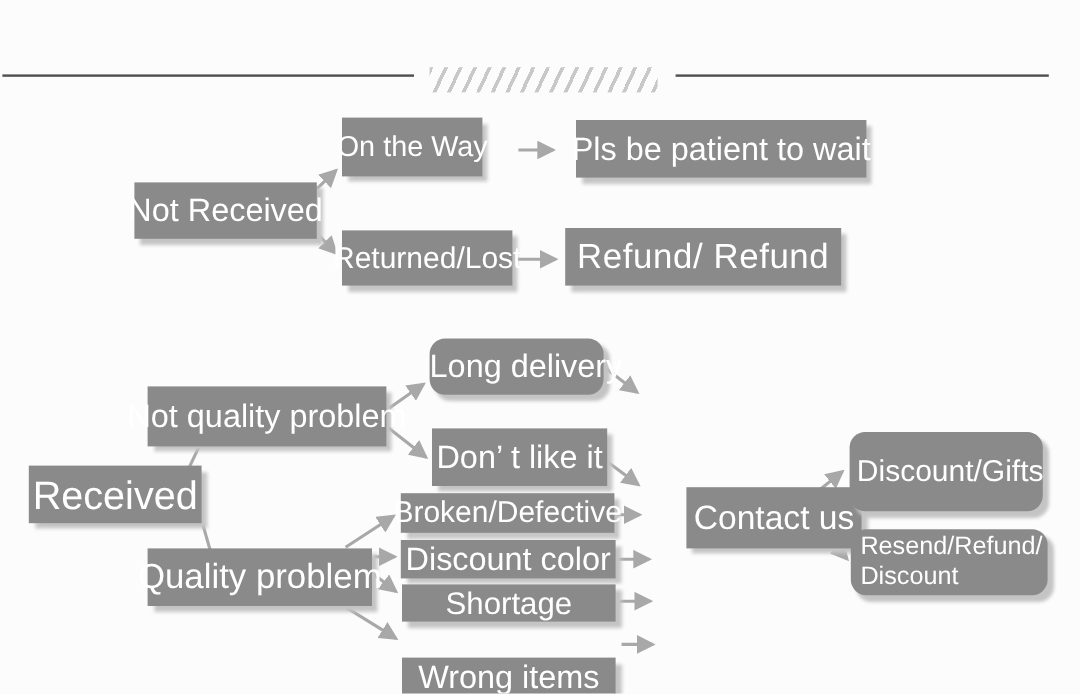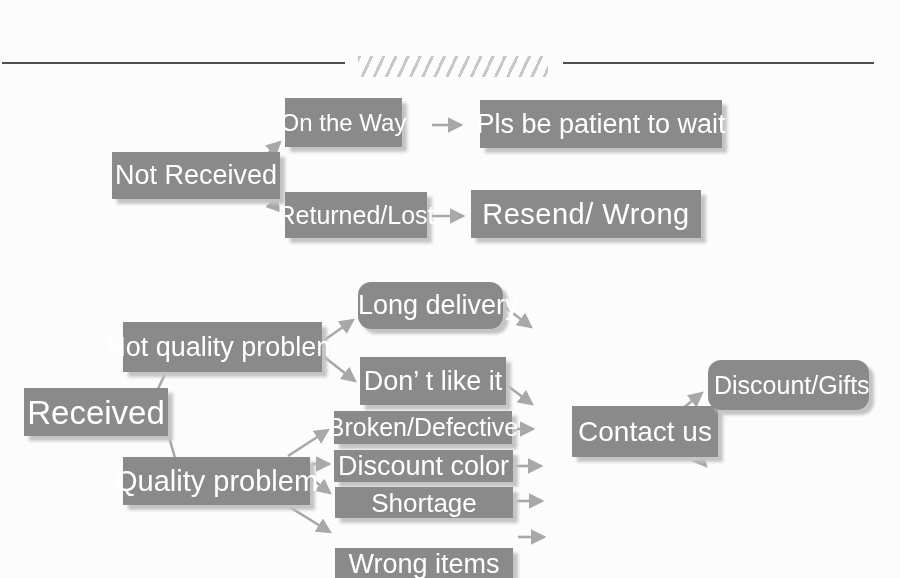--- a/index.html
+++ b/index.html
@@ -71,34 +71,34 @@
 
     <line x1="514" y1="429" x2="533" y2="429" marker-end="url(#arw)"></line>
     <line x1="515" y1="466" x2="541" y2="466" marker-end="url(#arw)"></line>
     <line x1="516" y1="501" x2="542" y2="501" marker-end="url(#arw)"></line>
     <line x1="518" y1="537" x2="544" y2="537" marker-end="url(#arw)"></line>
 
     <line x1="682" y1="409" x2="702" y2="393" marker-end="url(#arw)"></line>
     <line x1="684" y1="441" x2="706" y2="466" marker-end="url(#arw)"></line>
   </svg>
 
-  <div class="node" style="left:112px;top:152px;width:168px;height:47px;font-size:27px;">
+  <div class="node" style="left:112px;top:152px;width:152px;height:47px;font-size:27px;">
     <span>Not Received</span>
   </div>
   <div class="node" style="left:285px;top:98px;width:117px;height:49px;font-size:24px;">
     <span>On the Way</span>
   </div>
   <div class="node" style="left:468px;top:100px;width:242px;height:48px;font-size:27px;margin-left:12px;">
     <span>Pls be patient to wait</span>
   </div>
   <div class="node" style="left:285px;top:192px;width:142px;height:46px;font-size:25px;">
     <span>Returned/Lost</span>
   </div>
   <div class="node" style="left:471px;top:190px;width:230px;height:48px;font-size:29px;letter-spacing:0.5px;">
-    <span>Resend/ Wrong</span>
+    <span>Refund/ Refund</span>
   </div>
 
   <div class="node" style="left:123px;top:322px;width:199px;height:50px;font-size:27px;">
     <span>Not quality problem</span>
   </div>
   <div class="node" style="left:24px;top:388px;width:144px;height:48px;font-size:33px;">
     <span>Received</span>
   </div>
   <div class="node" style="left:123px;top:457px;width:187px;height:48px;font-size:29px;">
     <span>Quality problem</span>
@@ -117,17 +117,23 @@
   </div>
   <div class="node" style="left:335px;top:487px;width:178px;height:31px;font-size:26px;">
     <span>Shortage</span>
   </div>
   <div class="node" style="left:335px;top:524px;width:178px;height:32px;font-size:27px;margin-top:24px;">
     <span>Wrong items</span>
   </div>
   <div class="node" style="left:537px;top:406px;width:146px;height:51px;font-size:28px;margin-left:35px;">
     <span>Contact us</span>
   </div>
-  <div class="node align-left" style="left:708px;top:360px;width:161px;height:50px;font-size:25px;padding-left:6px;box-sizing:border-box;">
+  <div class="node align-left" style="left:708px;top:360px;width:161px;height:66px;font-size:25px;padding-left:6px;box-sizing:border-box;">
     <span>Discount/Gifts</span>
+  </div>
+  <div class="node align-left" style="left:709px;top:441px;width:164px;height:55px;font-size:21px;padding-left:8px;box-sizing:border-box;">
+    <span class="two-line">
+      <span>Resend/Refund/</span>
+      <span>Discount</span>
+    </span>
   </div>
 
 </div>
 
 </body></html>

